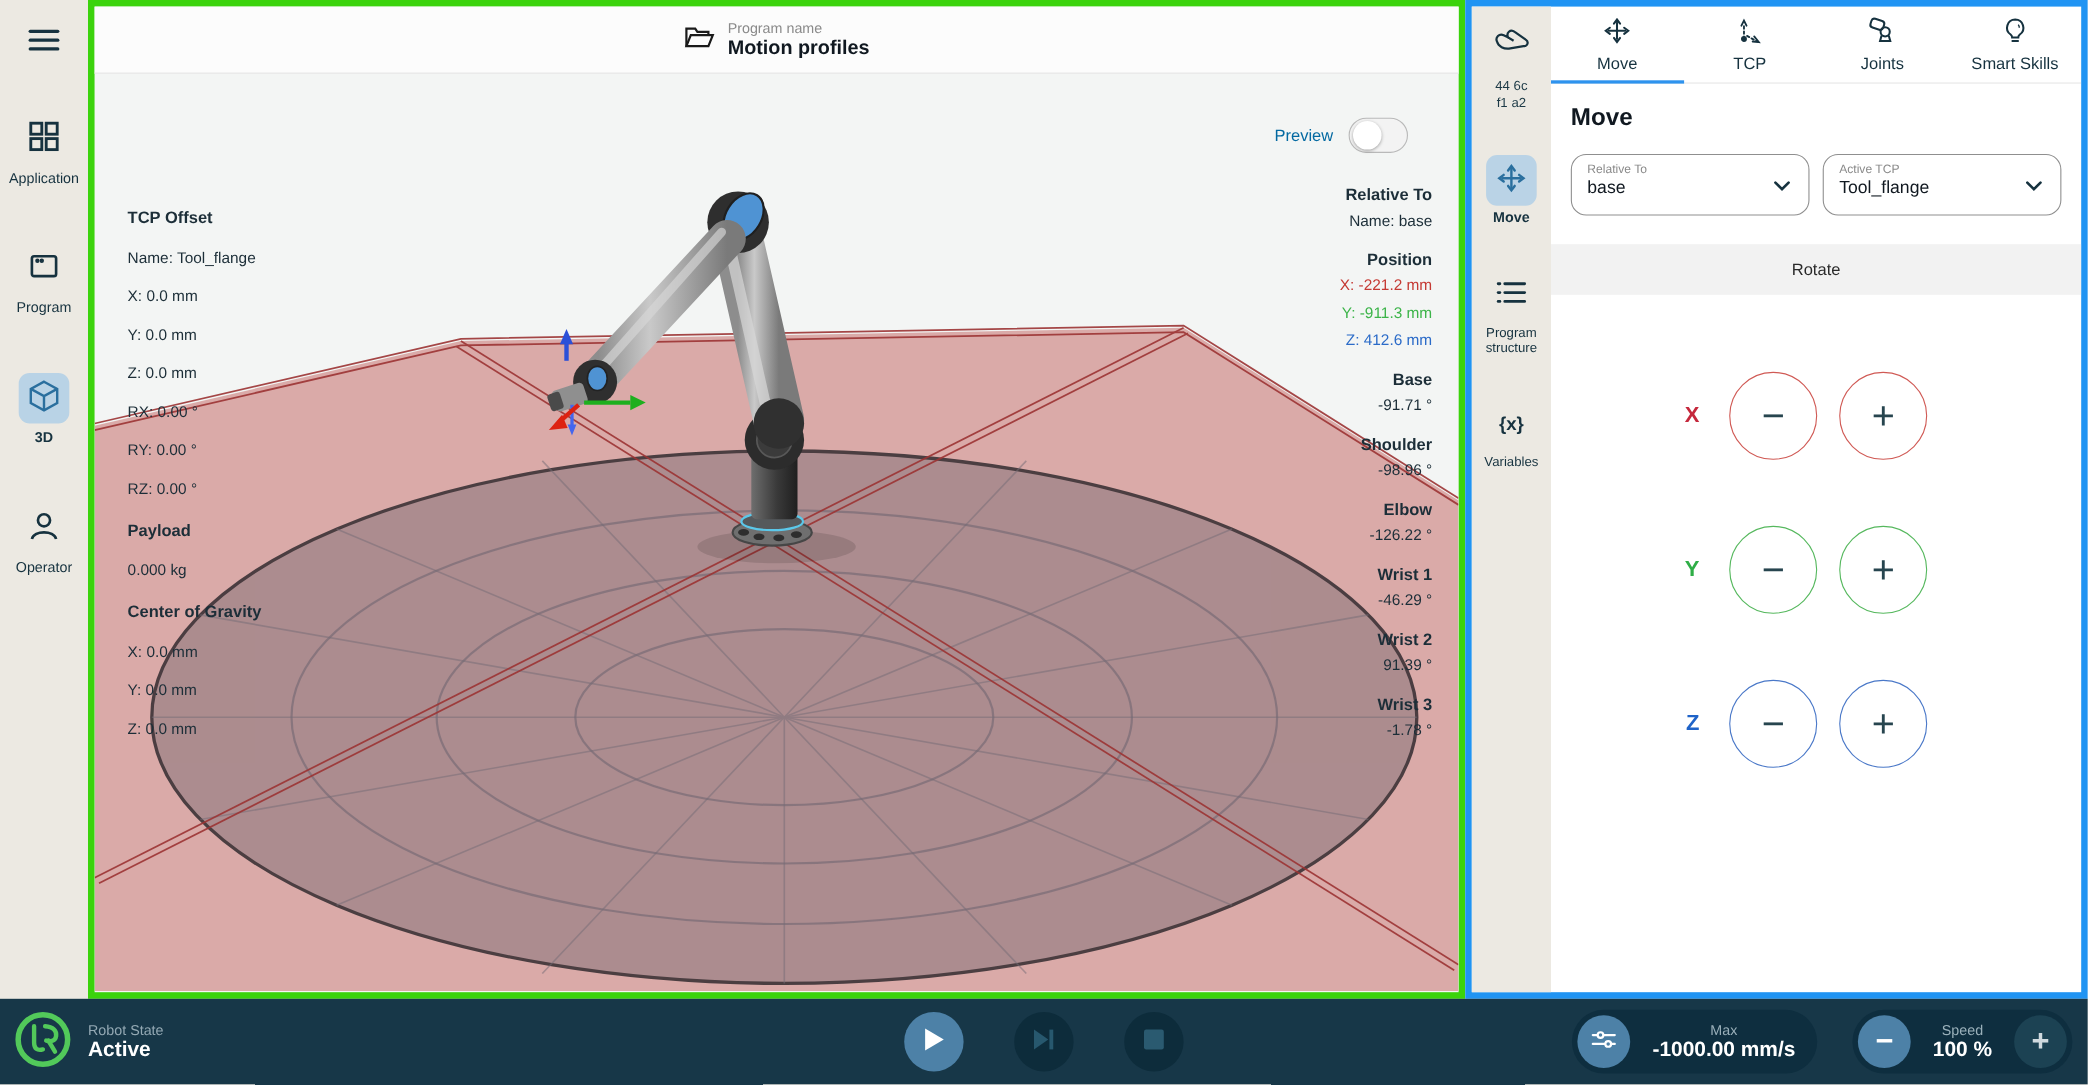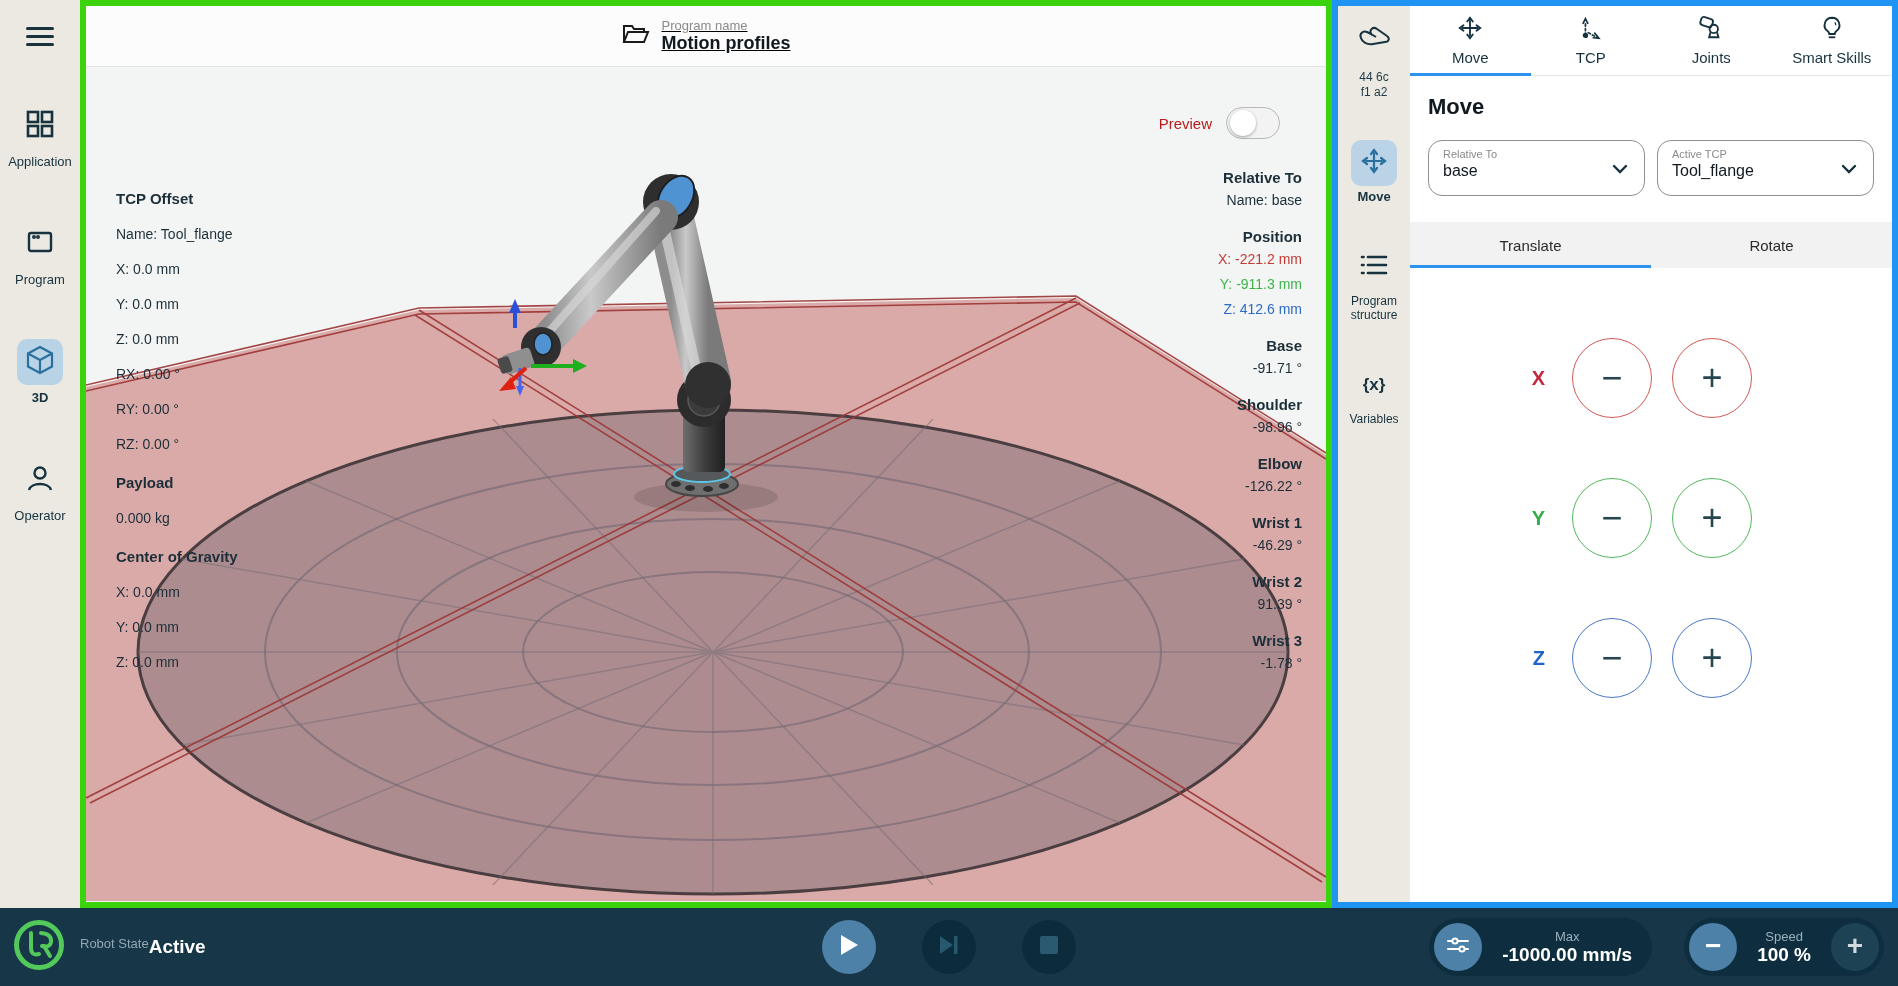--- a/index.html
+++ b/index.html
@@ -15,29 +15,29 @@
   .side-item { display:flex; flex-direction:column; align-items:center; gap:5px; margin-top:52px; cursor:pointer; }
   .side-item .ibox { width:46px; height:46px; border-radius:10px; display:flex; align-items:center; justify-content:center; }
   .side-item.selected .ibox { background:#b9d3e6; }
   .side-item .lbl { font-size:13px; color:#16323f; text-align:center; }
   .side-item.selected .lbl { font-weight:bold; }
 
   
   .view3d { position:absolute; left:80px; top:0; width:1252px; height:908px;
     border:6px solid #3bd30c; background:#f3f5f4; }
   .v3d-header { height:61px; background:#fcfcfc; border-bottom:1px solid #e3e3e3;
-    display:flex; align-items:center; justify-content:center; gap:12px;text-decoration:underline; }
+    display:flex; align-items:center; justify-content:center; gap:12px; }
   .prog-texts { display:flex; flex-direction:column; }
   .prog-label { font-size:13px; color:#8a8a8a; }
   .prog-name { font-size:18px; font-weight:bold; color:#101820; }
   .viewport { position:relative; width:100%; height:834px; overflow:hidden; }
   .scene { position:absolute; left:0; top:0; width:100%; height:100%; }
 
   .preview-wrap { position:absolute; top:40px; right:46px; display:flex; align-items:center; gap:14px; z-index:5; }
-  .preview-lbl { font-size:15px; color:#b91c1c;margin-left:14px; }
+  .preview-lbl { font-size:15px; color:#0369a1;margin-left:14px; }
   .toggle { width:54px; height:32px; border-radius:16px; background:#f3f3f3;
     border:1px solid #b9b9b9; position:relative; cursor:pointer; }
   .toggle .knob { position:absolute; left:3px; top:2px; width:26px; height:26px;
     border-radius:50%; background:#ffffff; box-shadow:0 1px 3px rgba(0,0,0,.35); }
 
   .overlay-left { position:absolute; left:30px; top:122px; z-index:4; color:#1c2e38; width:130px; }
   .ol-title { font-size:15px; font-weight:bold; margin-top:20px; line-height:19px; }
   .ol-line { font-size:14px; margin-top:18px; line-height:17px; }
   .overlay-left .first { margin-top:0; }
 
@@ -84,21 +84,21 @@
   .jog-btn { position:absolute; width:80px; height:80px; border-radius:50%; background:#fff;
     border:1.6px solid; display:flex; align-items:center; justify-content:center;
     font-size:36px; font-weight:400; color:#27454f; cursor:pointer; line-height:1; }
   .ax-x { color:#c5283c; } .ax-y { color:#2fae47; } .ax-z { color:#1f63c8; }
   .bd-x { border-color:#d05a55; } .bd-y { border-color:#56b85e; } .bd-z { border-color:#4a78c8; }
 
   
   .footer { position:absolute; left:0; top:908px; width:1898px; height:78px;
     background:#173748; display:flex; align-items:center; }
   .ur-logo { margin-left:12px; flex:none; }
-  .state-block { margin-left:14px; display:flex; flex-direction:row;text-align:right; }
+  .state-block { margin-left:14px; display:flex; flex-direction:column; }
   .state-label { font-size:13px; color:#93a8b3; }
   .state-value { font-size:19px; font-weight:bold; color:#ffffff; }
   .transport { position:absolute; left:50%; transform:translateX(-50%); display:flex; gap:46px; }
   .tbtn { width:54px; height:54px; border-radius:50%; display:flex; align-items:center;
     justify-content:center; cursor:pointer; }
   .tbtn.play { background:#4d81a7; }
   .tbtn.dim { background:#0d2c3b; }
   .foot-right { position:absolute; right:14px; display:flex; gap:32px; align-items:center; }
   .pill { height:58px; background:#0e2e3f; border-radius:30px; display:flex; align-items:center; }
   .pill .blue-circ { width:48px; height:48px; border-radius:50%; background:#4d81a7;
@@ -429,21 +429,20 @@
             <div class="dd-value">Tool_flange</div>
             <span class="dd-chev">
               <svg width="20" height="20" viewBox="0 0 20 20" fill="none" stroke="#16323f" stroke-width="2.4" stroke-linecap="round">
                 <path d="M4 7 L10 13 L16 7"></path>
                 </svg></span>
           </div>
         </div>
       </div>
 
       <div class="subtabs">
-        <div class="subtab active">Translate</div>
         <div class="subtab">Rotate</div>
       </div>
 
       <div class="axis-area">
         <div class="axis-row" style="top:55px;">
           <div class="axis-lbl ax-x" style="left:95px;">X</div>
           <div class="jog-btn bd-x" style="left:162px;">−</div>
           <div class="jog-btn bd-x" style="left:262px;">+</div>
         </div>
         <div class="axis-row" style="top:195px;">

